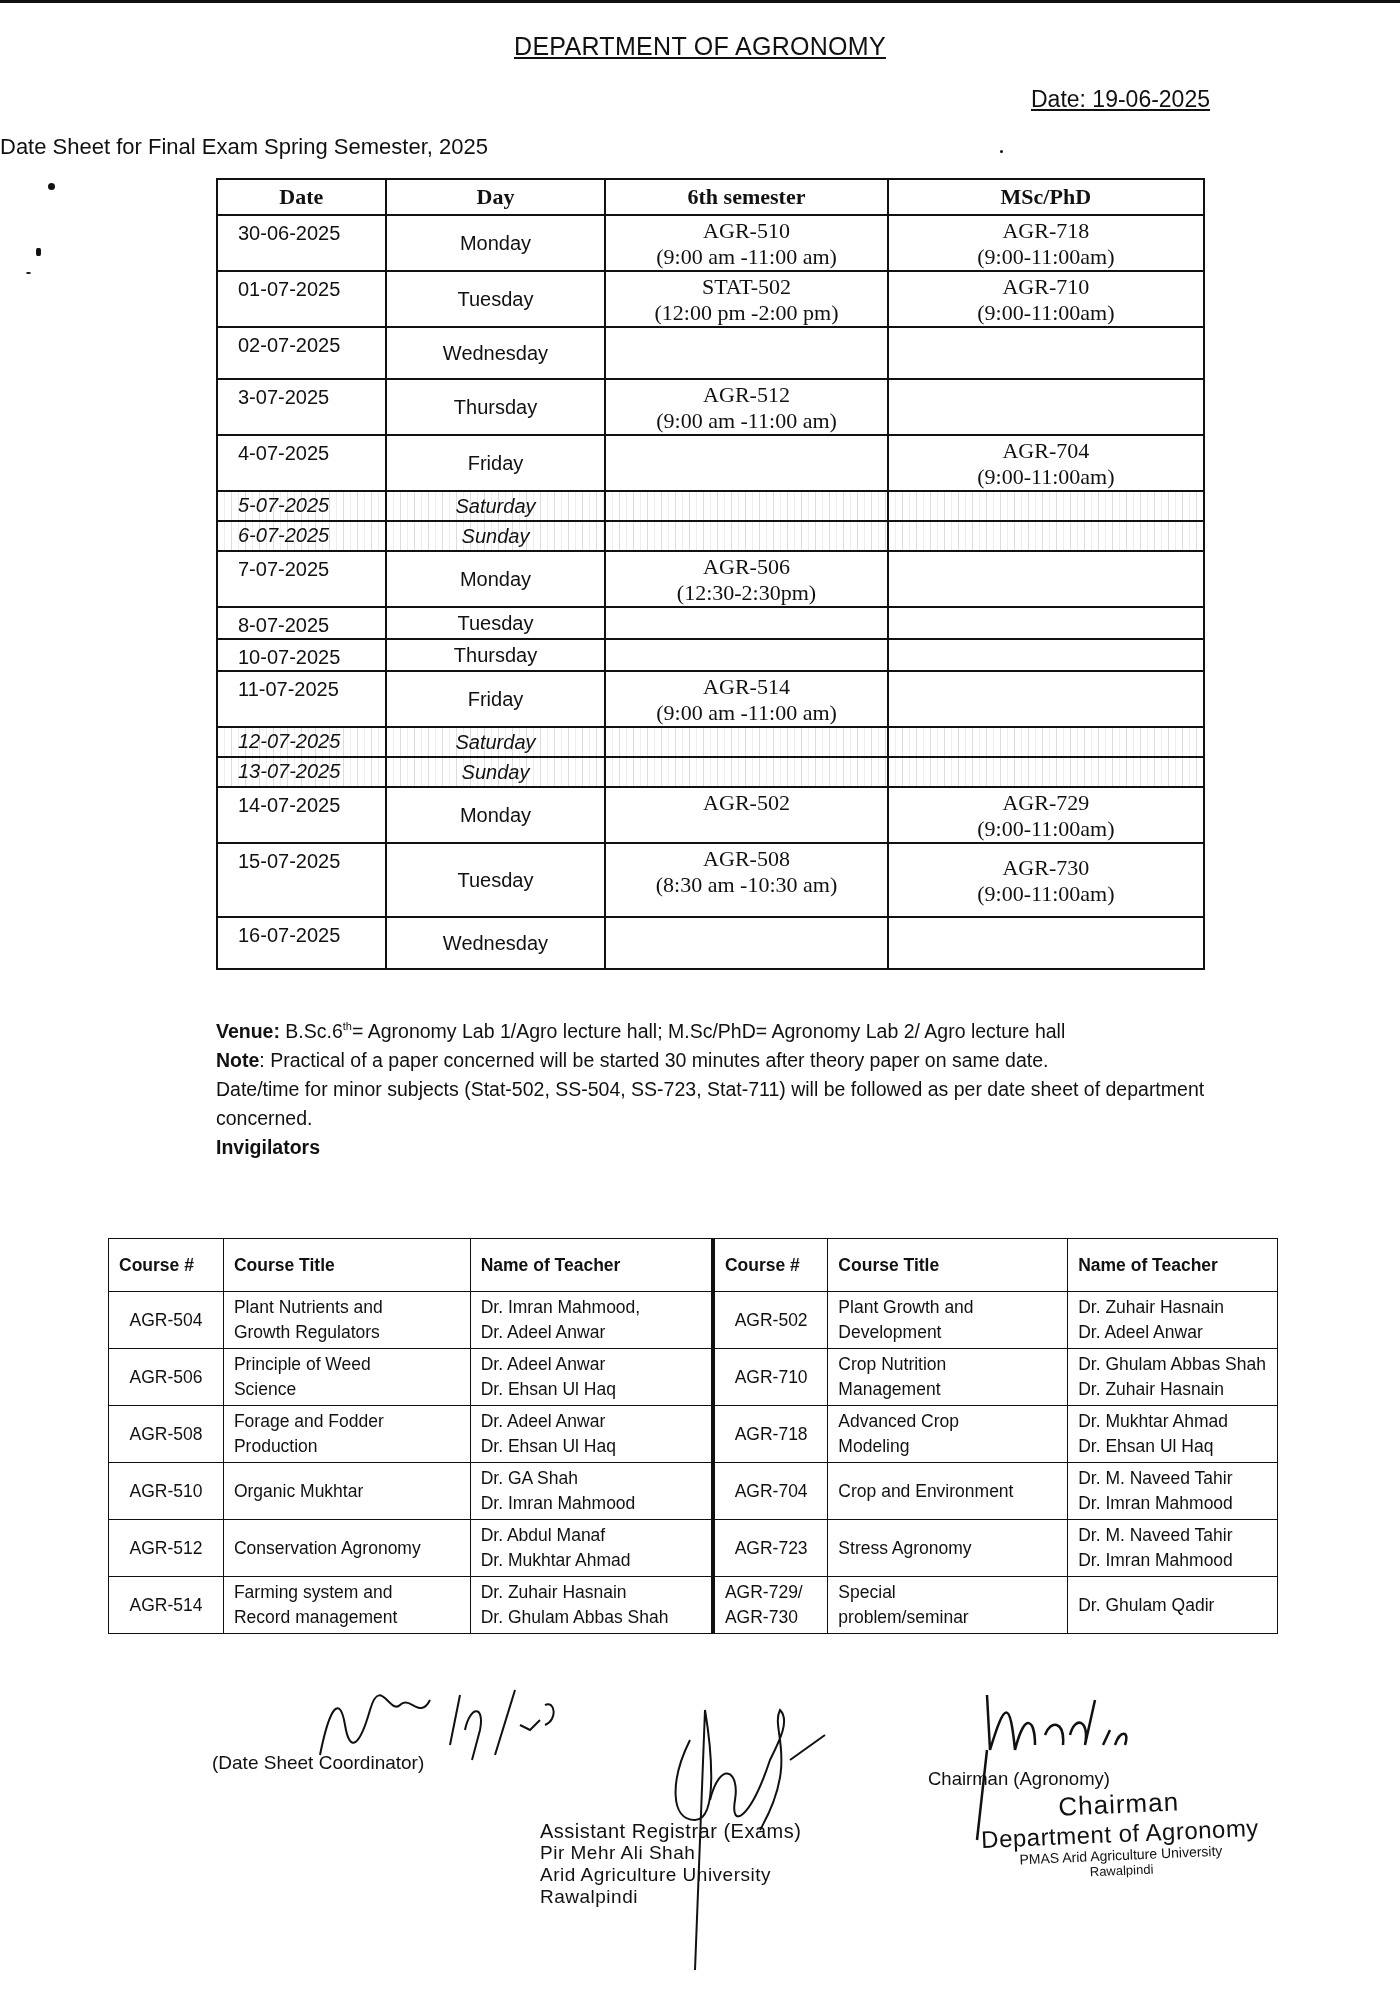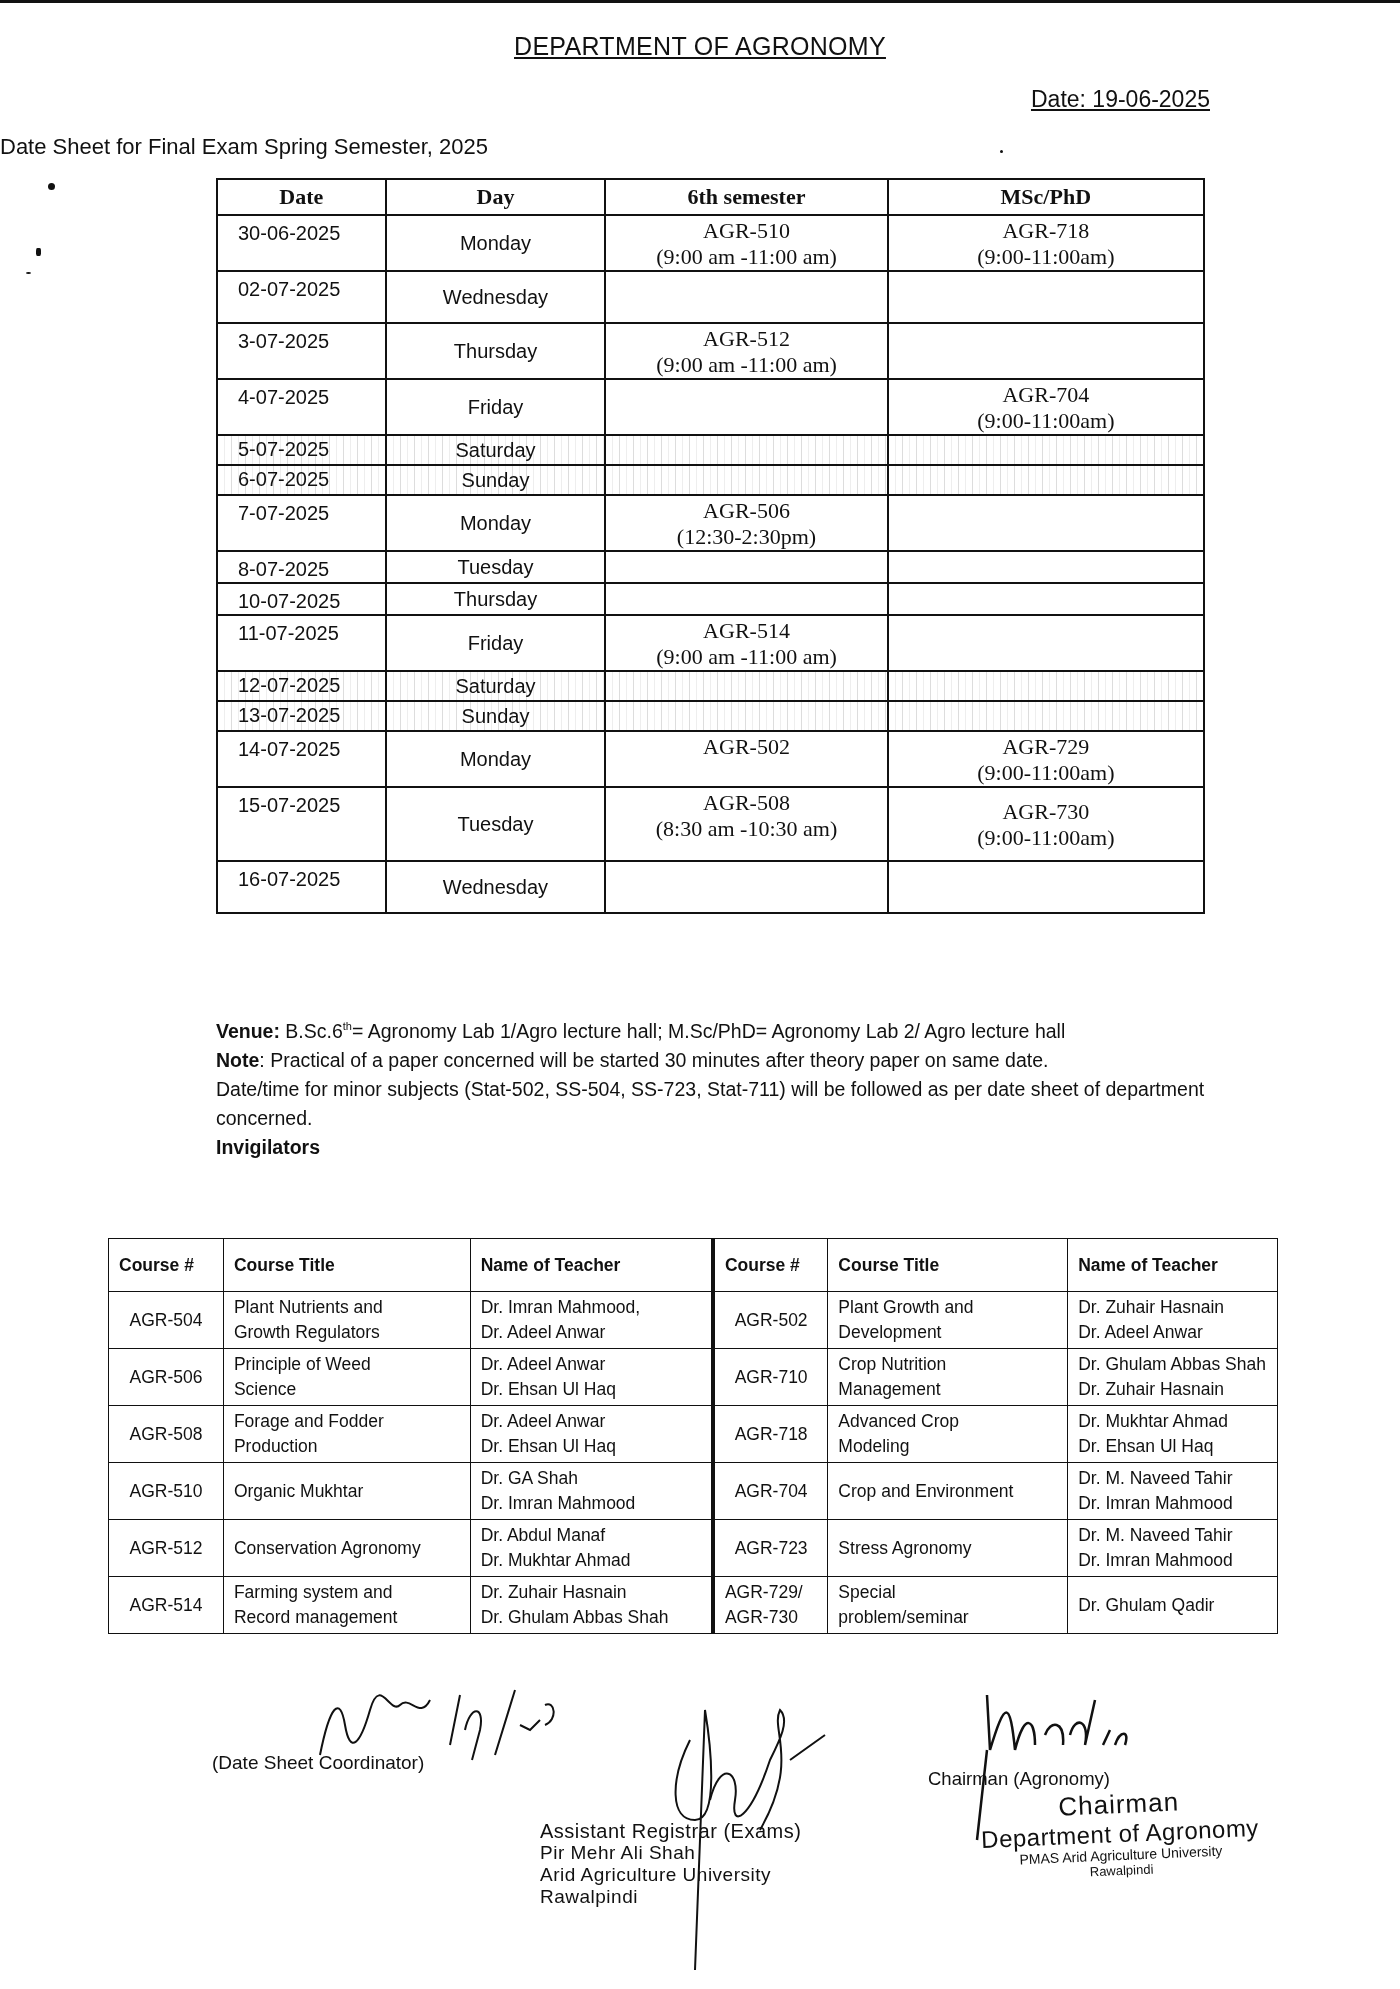--- a/index.html
+++ b/index.html
@@ -27,21 +27,21 @@
     border: 2px solid #111; font-size: 22px; padding: 0 6px; line-height: 26px;
   }
   table.schedule th { font-weight: bold; height: 34px; text-align: center; }
   table.schedule col.c-date { width: 169px; }
   table.schedule col.c-day { width: 220px; }
   table.schedule col.c-sem { width: 283px; }
   table.schedule col.c-msc { width: 317px; }
   table.schedule td.date { font-family: "Liberation Sans", sans-serif; font-size: 20px; vertical-align: top; padding-top: 4px; padding-left: 20px; }
   table.schedule td.day { font-family: "Liberation Sans", sans-serif; font-size: 20px; text-align: center; vertical-align: middle; margin-left: 42px; }
   table.schedule td.exam { text-align: center; vertical-align: top; padding-top: 2px; }
-  table.schedule tr.weekend td { background: repeating-linear-gradient(90deg, #fff 0 6px, #eee 6px 7px, #fff 7px 13px, #ddd 13px 14px); height: 26px; }
+  table.schedule tr.weekend td { background: repeating-linear-gradient(90deg, #fff 0 6px, #eee 6px 7px, #fff 7px 13px, #ddd 13px 14px); height: 26px; font-style: italic; }
   table.schedule tr.weekend td.date, table.schedule tr.weekend td.day { padding-top: 0; }
   .exam .code { display: block; }
   .exam .time { display: block; }
 
   .notes {
     position: absolute; left: 216px; top: 1012px; width: 1000px;
     font-size: 19.5px; line-height: 29px;
   }
   .notes b { font-weight: bold; }
   .notes sup { font-size: 11px; }
@@ -108,20 +108,32 @@
   <tbody id="schedule-body">
       <tr style="height: 52px;">
         <td class="date">30-06-2025</td>
         <td class="day">Monday</td>
         <td class="exam">
           <span class="code">AGR-510</span>
           <span class="time">(9:00 am -11:00 am)</span>
         </td>
         <td class="exam">
           <span class="code">AGR-718</span>
+          <span class="time">(9:00-11:00am)</span>
+        </td>
+      </tr>
+      <tr style="height: 52px;">
+        <td class="date">01-07-2025</td>
+        <td class="day">Tuesday</td>
+        <td class="exam">
+          <span class="code">STAT-502</span>
+          <span class="time">(12:00 pm -2:00 pm)</span>
+        </td>
+        <td class="exam">
+          <span class="code">AGR-710</span>
           <span class="time">(9:00-11:00am)</span>
         </td>
       </tr>
       <tr style="height: 52px;">
         <td class="date">02-07-2025</td>
         <td class="day">Wednesday</td>
         <td class="exam"></td>
         <td class="exam"></td>
       </tr>
       <tr style="height: 52px;">

